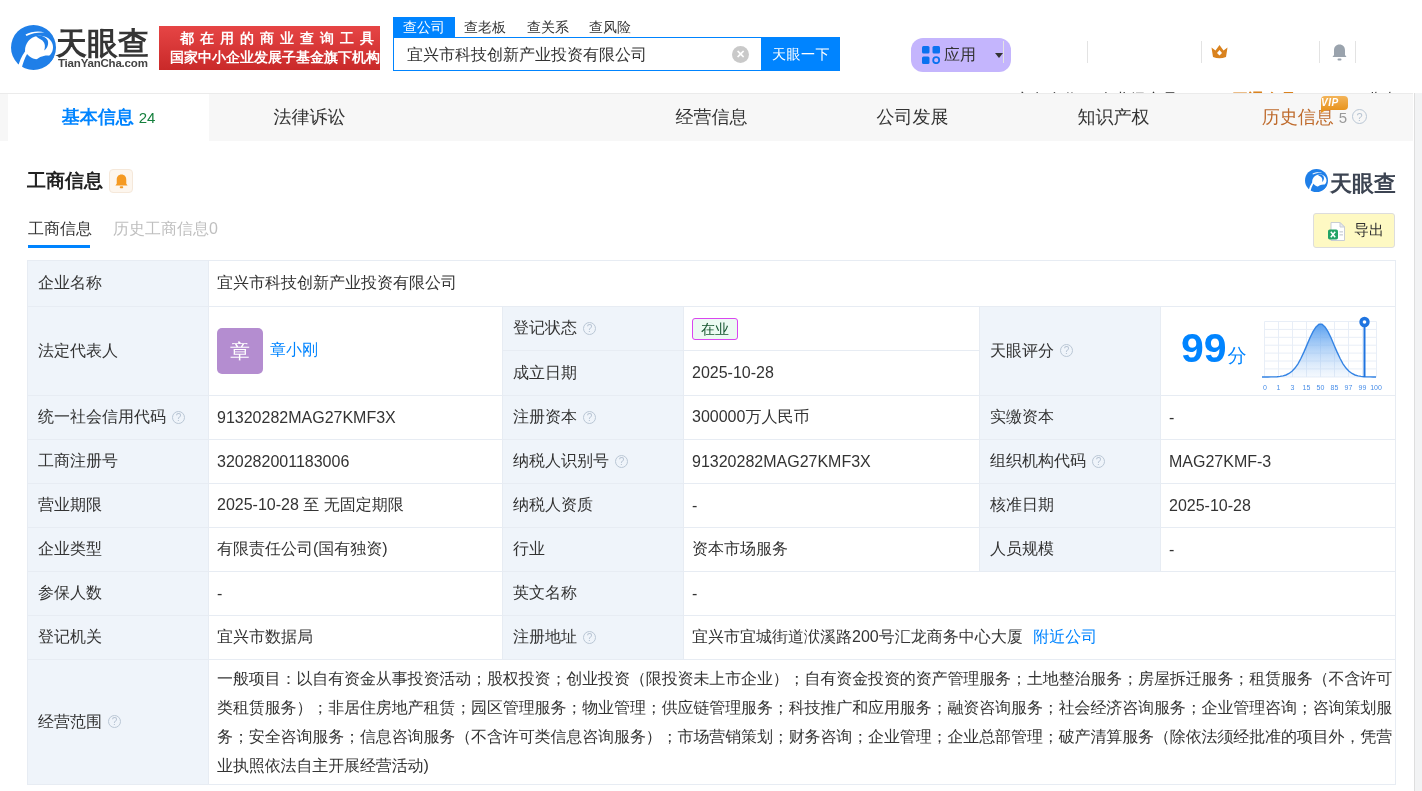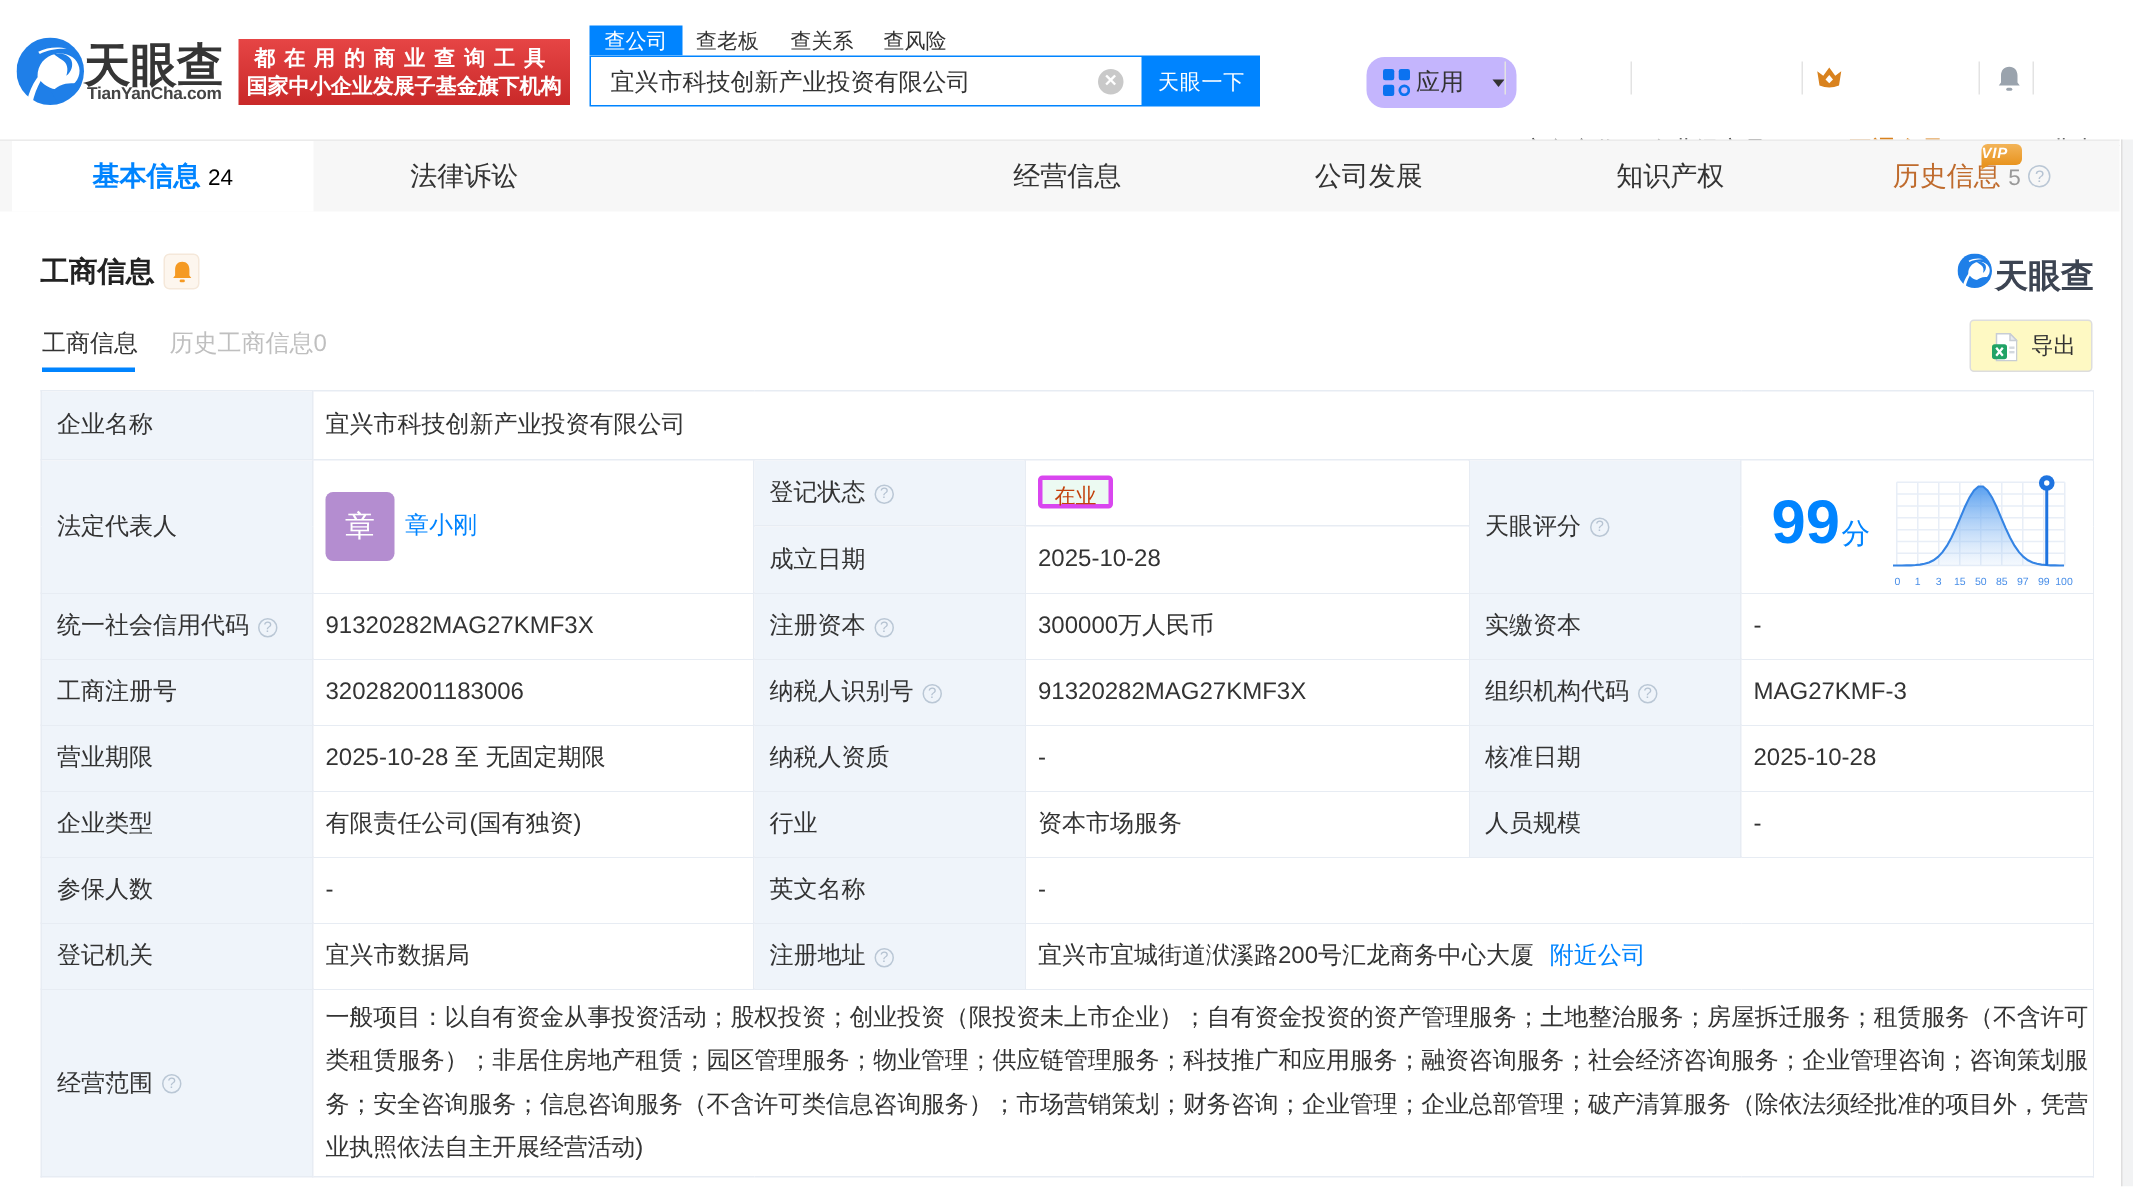--- a/index.html
+++ b/index.html
@@ -5,21 +5,21 @@
 * { margin:0; padding:0; box-sizing:border-box; }
 html,body { width:1422px; height:791px; overflow:hidden; background:#fff;
   font-family:"Liberation Sans", sans-serif; }
 #page { position:relative; width:1422px; height:791px; }
 
 
 #hdr { position:absolute; left:0; top:0; width:1422px; height:93px; background:#fff; }
 #logo-big { position:absolute; left:11px; top:25px; }
 #logo-txt { position:absolute; left:56px; top:28px; font-weight:bold; font-size:31px; color:#353535; letter-spacing:0px; line-height:1; }
 #logo-sub { position:absolute; left:58px; top:57px; font-size:11.5px; font-weight:bold; color:#444; letter-spacing:-0.2px; }
-#redbox { position:absolute; left:159px; top:26px; width:221px; height:44px; background:linear-gradient(180deg,#e64545,#c92929); color:#fff; text-align:center; padding-top:3px; }
+#redbox { position:absolute; left:159px; top:26px; width:221px; height:44px; background:linear-gradient(180deg,#e64545,#c92929); color:#fff; text-align:right; padding-top:3px; }
 #redbox .l1 { font-size:14px; font-weight:bold; letter-spacing:6px; line-height:19px; }
 #redbox .l2 { font-size:14px; font-weight:bold; letter-spacing:0px; line-height:19px; }
 #stabs { position:absolute; left:464px; top:19px; height:18px; font-size:14px; color:#333; }
 #stabs span { display:inline-block; }
 #stab-active { position:absolute; left:393px; top:17px; width:62px; height:20px; background:#0084ff; color:#fff; font-size:14px; text-align:center; line-height:20px; }
 #sbox { position:absolute; left:393px; top:37px; width:369px; height:34px; background:#fff; border:1px solid #0084ff; }
 #sbox .q { position:absolute; left:13px; top:7px; font-size:16px; color:#333; }
 #sclear { position:absolute; left:732px; top:46px; width:17px; height:17px; border-radius:50%; background:#c9c9c9; color:#fff; text-align:center; line-height:16px; font-size:11px; font-weight:bold; }
 #sbtn { position:absolute; left:762px; top:37px; width:78px; height:34px; background:#0084ff; color:#fff; font-size:14px; text-align:center; line-height:34px; letter-spacing:0.5px; }
 #apppill { position:absolute; left:911px; top:38px; width:100px; height:34px; background:#c4b5fd; border-radius:12px; }
@@ -27,21 +27,21 @@
 .hmenu { position:absolute; top:45px; font-size:16px; color:#333;margin-top:45px; }
 .hsep { position:absolute; top:41px; width:1px; height:22px; background:#e3e3e3; }
 .caret { display:inline-block; width:0; height:0; border-left:4.5px solid transparent; border-right:4.5px solid transparent; border-top:5.5px solid #333; vertical-align:middle; margin-left:7px; margin-bottom:2px;}
 .caret.gray { border-top-color:#999; }
 .caret.orange { border-top-color:#d9821e; }
 
 
 #nav { position:absolute; left:0; top:93px; width:1413px; height:48px; background:#f7f7f7; border-top:1px solid #ebebeb; }
 #nav .tab { position:absolute; top:0; height:47px; line-height:47px; text-align:center; font-size:18px; color:#333; width:201px; }
 #nav .tab.active { background:#fff; color:#0084ff; font-weight:bold; }
-#nav .cnt { font-size:15px; font-weight:normal; color:#000000; margin-left:5px; }
+#nav .cnt { font-size:15px; font-weight:normal; color:#15803d; margin-left:5px; }
 #scrollbar { position:absolute; left:1414px; top:93px; width:8px; height:698px; background:#f2f3f4; border-left:1px solid #dedede; }
 #vipbadge { position:absolute; left:1321px; top:2px; width:27px; height:14px; background:linear-gradient(180deg,#f3b459,#e8941f); border-radius:4px 4px 4px 0; color:#fff; font-size:10px; font-weight:bold; font-style:italic; line-height:14px; letter-spacing:0.5px; }
 #vipbadge:after { content:""; position:absolute; left:0; bottom:-3px; width:0; height:0; border-left:5px solid #e8941f; border-bottom:3.5px solid transparent; }
 
 
 #sec-title { position:absolute; left:27px; top:168px; font-size:19px; font-weight:bold; color:#222; }
 #bellbox { position:absolute; left:109px; top:169px; width:24px; height:24px; background:#fdf6ee; border:1px solid #f5e8da; border-radius:4px; }
 #minilogo { position:absolute; left:1305px; top:169px; }
 #minilogo-t { position:absolute; left:1330px; top:169px; font-size:22px; font-weight:bold; color:#3c4452; letter-spacing:0px; }
 #subtabs { position:absolute; left:28px; top:219px; font-size:16px; color:#333; }
@@ -50,21 +50,21 @@
 #exportbtn { position:absolute; left:1313px; top:213px; width:82px; height:35px; border:1px solid #ddd; border-radius:3px; background:#fef9c3; }
 #exportbtn .t { position:absolute; left:40px; top:7px; font-size:15px; color:#333; }
 
 
 #tbl { position:absolute; left:27px; top:260px; width:1368px; border-collapse:collapse; table-layout:fixed; }
 #tbl td { border:1px solid #e7ecf3; font-size:16px; color:#333; padding:0 0 0 10px; vertical-align:middle; }
 #tbl td.val { padding-left:8px; }
 #tbl td.lbl { background:#eff4fa; }
 #tbl td.val { background:#fff; }
 .qm { display:inline-block; width:13px; height:13px; border:1px solid #bac7d5; border-radius:50%; color:#b6c3d2; font-size:10px; line-height:12px; text-align:center; margin-left:6px; vertical-align:1.5px; background:transparent; }
-.grn { display:inline-block; height:22px; line-height:21px; padding:0 8px; border:3px solid #d946ef; border-radius:3px; background:#ecfaf2; color:#c2410c; font-size:14px; }
+.grn { display:inline-block; height:22px; line-height:21px; padding:0 8px; border:1px solid #d946ef; border-radius:3px; background:#ecfaf2; color:#14532d; font-size:14px; }
 .blue { color:#0084ff; }
 #avatar { display:inline-block; width:46px; height:46px; background:#b48dd0; border-radius:5px; color:#fff; font-size:20px; text-align:center; line-height:46px; vertical-align:middle; }
 #score { position:absolute; left:20px; top:18px; }
 #s99 { font-size:41px; font-weight:bold; color:#0084ff; }
 #sfen { font-size:19px; color:#0084ff; margin-left:1px; }
 #chartbox { position:absolute; left:101px; top:7px; width:121px; height:80px; }
 #tbl td { position:relative; }
 </style>
 </head>
 <body>

